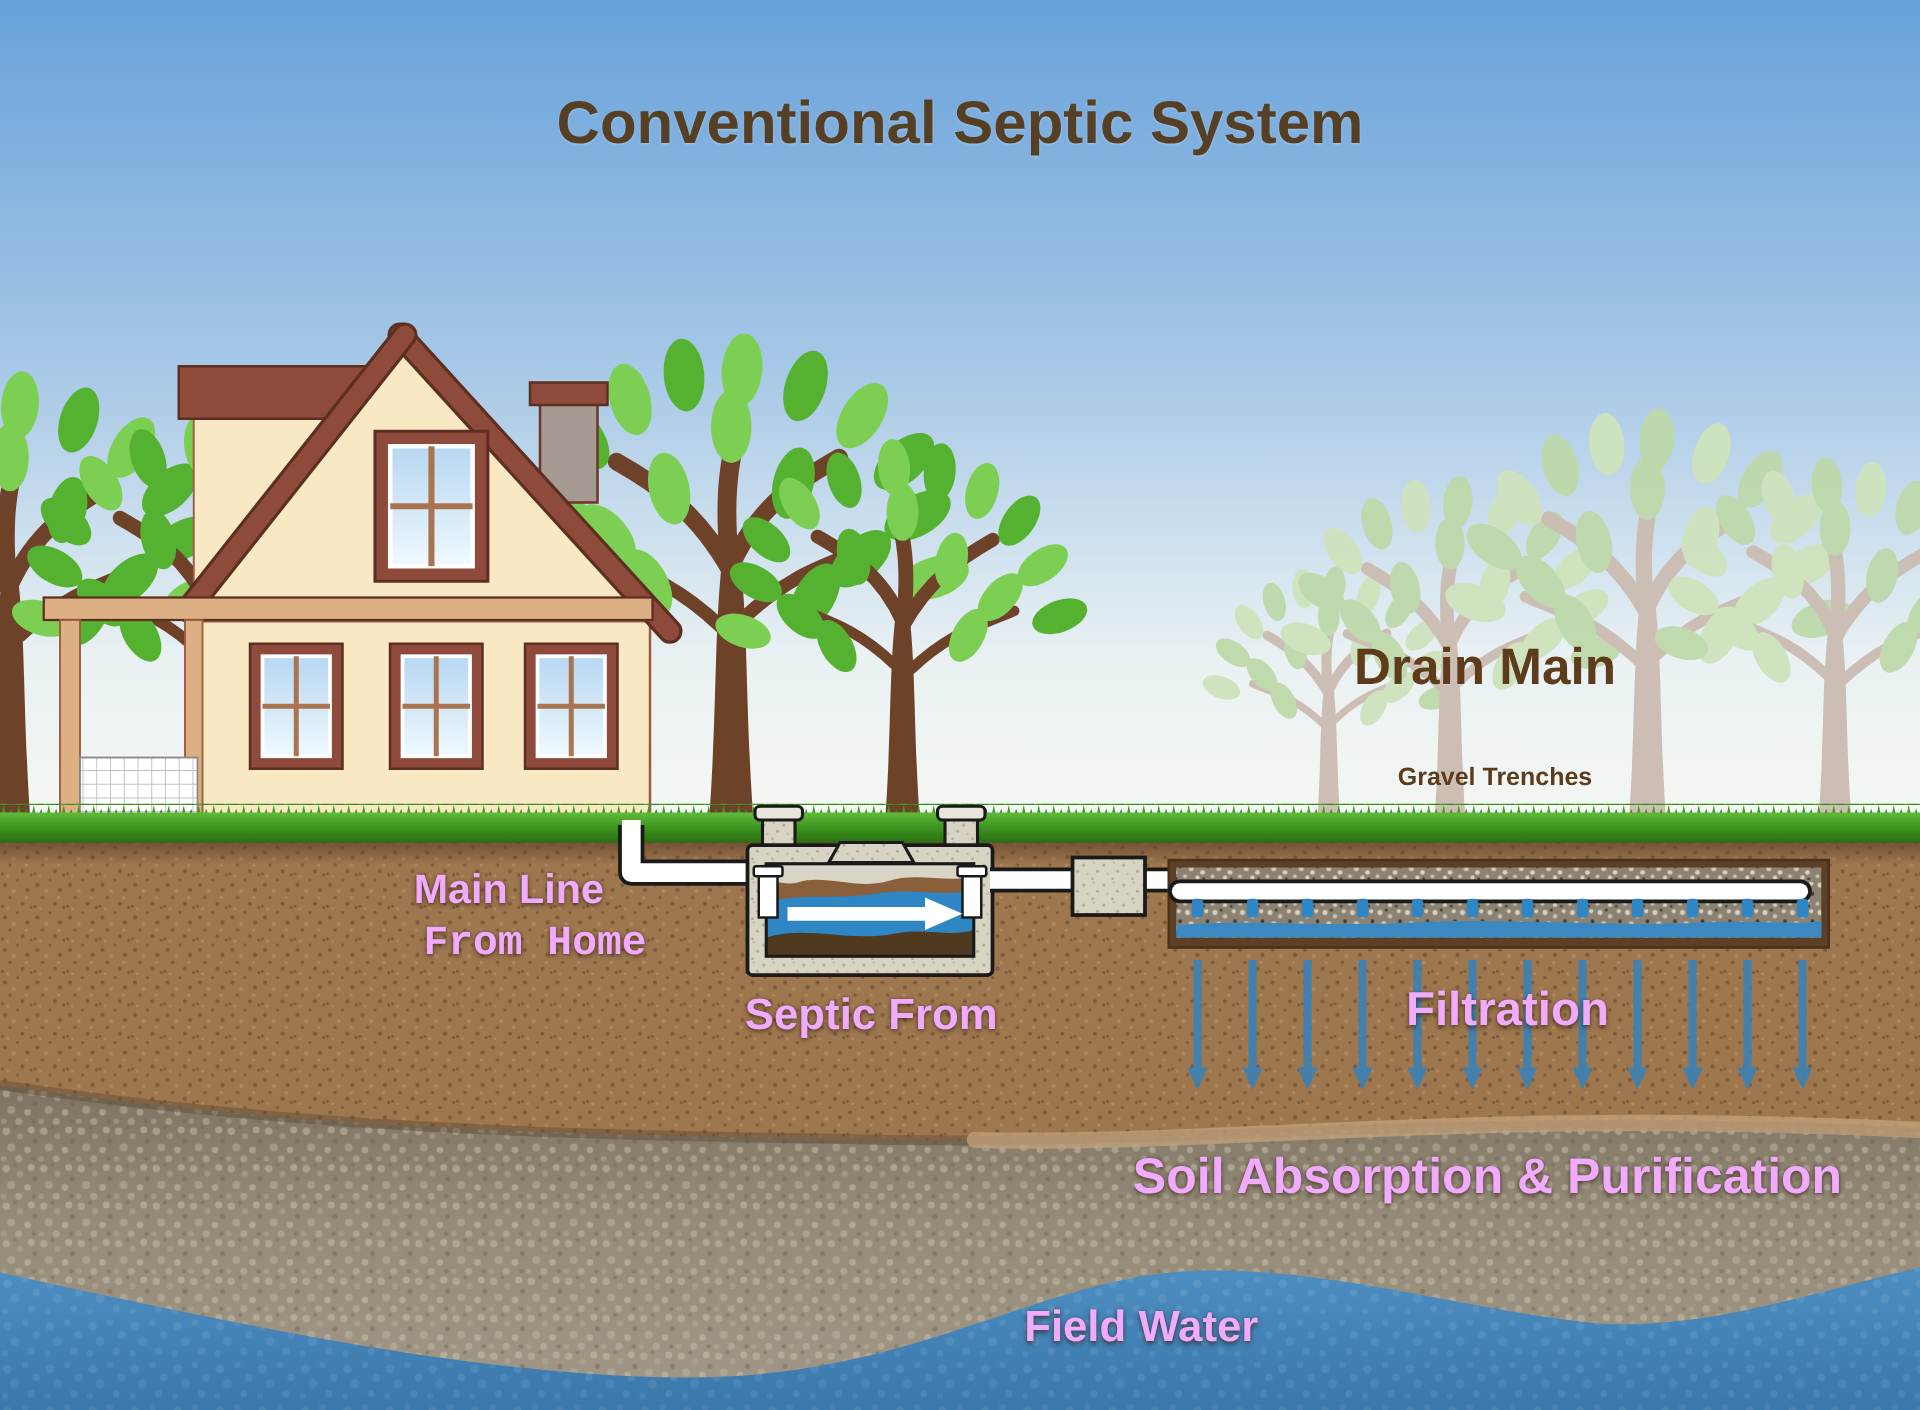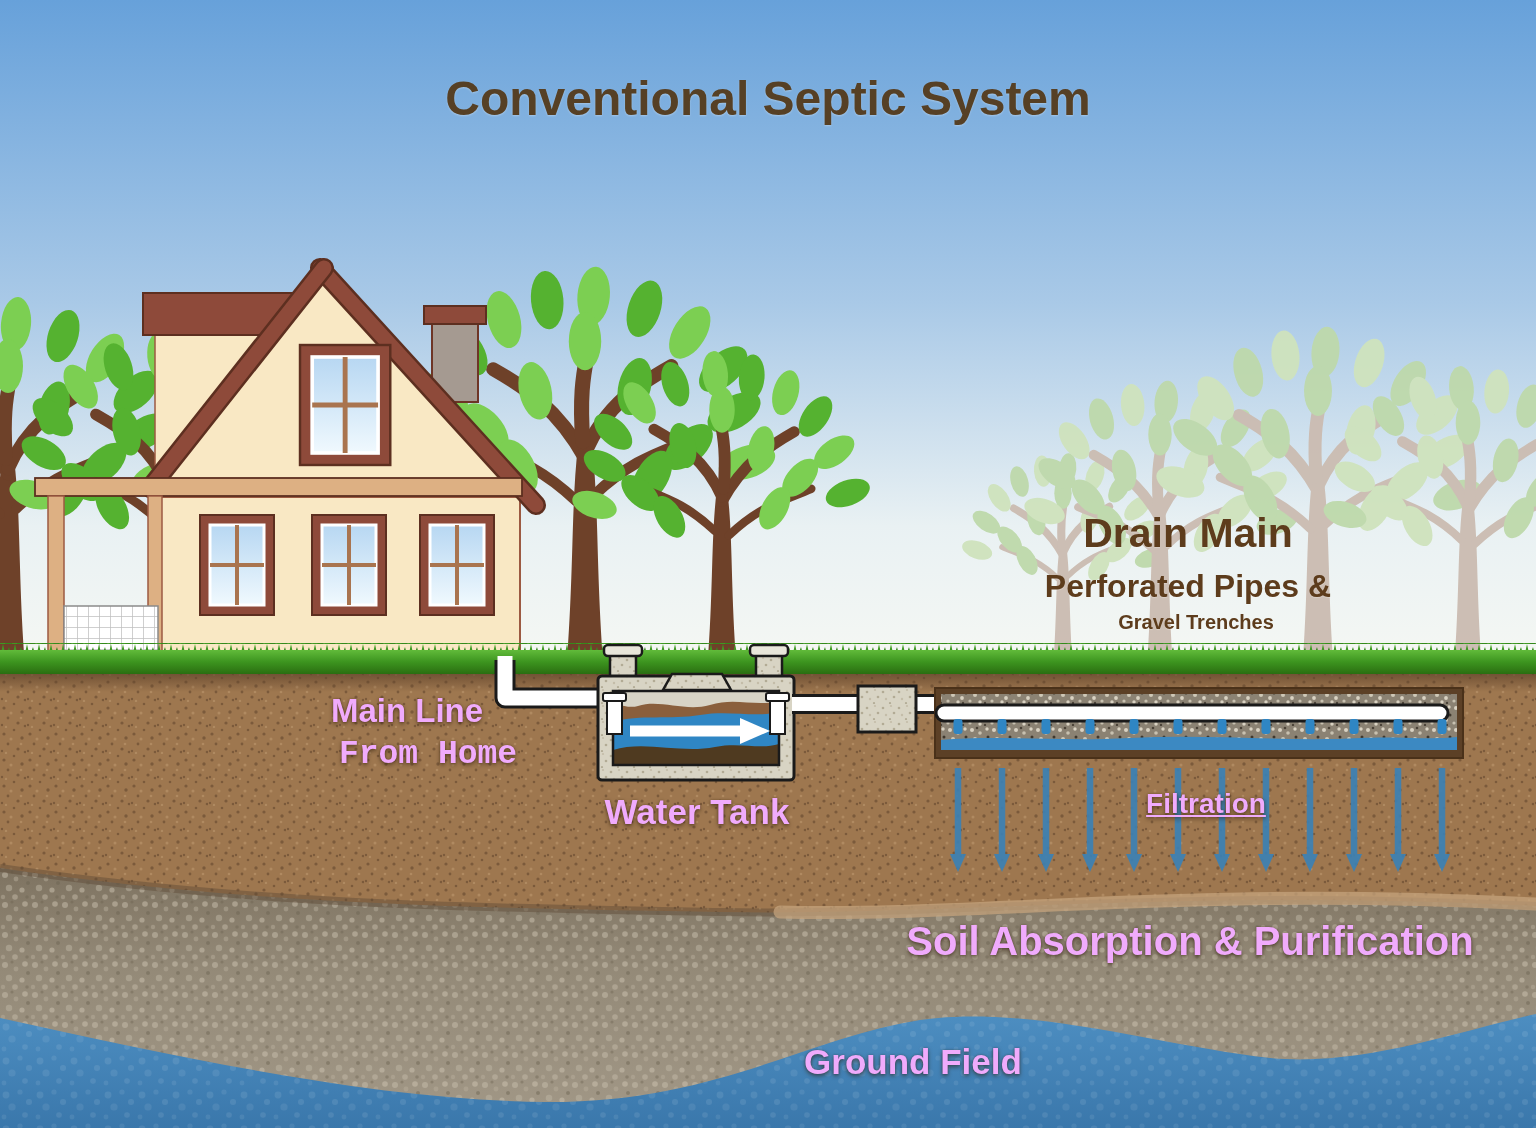--- a/index.html
+++ b/index.html
@@ -13,21 +13,21 @@
        font-weight:bold;line-height:1.05;text-align:center;}
   .lbl-white{color:#f0abfc;text-shadow:0 2px 4px rgba(45,28,10,.6),0 0 2px rgba(45,28,10,.35);}
   .lbl-brown{color:#5d3c1c;text-shadow:0 1px 1px rgba(255,255,255,.25);}
   #title{left:768px;top:74px;font-size:48px;color:#564025;text-shadow:0 1px 2px rgba(255,255,255,.3);}
   #mainline1{left:407px;top:694px;font-size:33px;}
   #mainline2{left:428px;top:738px;font-size:33px;font-family:Liberation Mono, monospace;}
   #septictank{left:697px;top:794px;font-size:35px;}
   #drainfield{left:1188px;top:512px;font-size:41px;}
   #drainsub1{left:1188px;top:570px;font-size:32px;}
   #drainsub2{left:1196px;top:612px;font-size:20px;}
-  #filtration{left:1206px;top:789px;font-size:28px;text-decoration:underline;}
+  #filtration{left:1206px;top:789px;font-size:38px;}
   #soilabs{left:1190px;top:920px;font-size:40px;}
   #groundwater{left:913px;top:1044px;font-size:35px;}
   .tree{--trunk:#6e4129;--leaf1:#55b230;--leaf2:#7ccf52;}
   .tree-faded{--trunk:#cbbcb1;--leaf1:#cfe3bd;--leaf2:#bed9ab;}
   .trunkfill{fill:var(--trunk);}
   .branch{stroke:var(--trunk);fill:none;stroke-linecap:round;}
   .leaf1{fill:var(--leaf1);}
   .leaf2{fill:var(--leaf2);}
 </style>
 </head>
@@ -355,21 +355,20 @@
     <g>
           <line x1="1442" y1="768" x2="1442" y2="856" stroke-width="6.5"></line>
           <polygon points="1434,854 1450,854 1442,872" stroke="none"></polygon>
         </g>
   </g>
 </svg>
 
 <div id="title" class="lbl">Conventional Septic System</div>
 <div id="mainline1" class="lbl lbl-white">Main Line</div>
 <div id="mainline2" class="lbl lbl-white">From Home</div>
-<div id="septictank" class="lbl lbl-white">Water Tank</div>
+<div id="septictank" class="lbl lbl-white">Septic From</div>
 <div id="drainfield" class="lbl lbl-brown">Drain Main</div>
-<div id="drainsub1" class="lbl lbl-brown">Perforated Pipes &amp;</div>
 <div id="drainsub2" class="lbl lbl-brown">Gravel Trenches</div>
 <div id="filtration" class="lbl lbl-white">Filtration</div>
 <div id="soilabs" class="lbl lbl-white">Soil Absorption &amp; Purification</div>
-<div id="groundwater" class="lbl lbl-white">Ground Field</div>
+<div id="groundwater" class="lbl lbl-white">Field Water</div>
 
 </div>
 
 </body></html>

